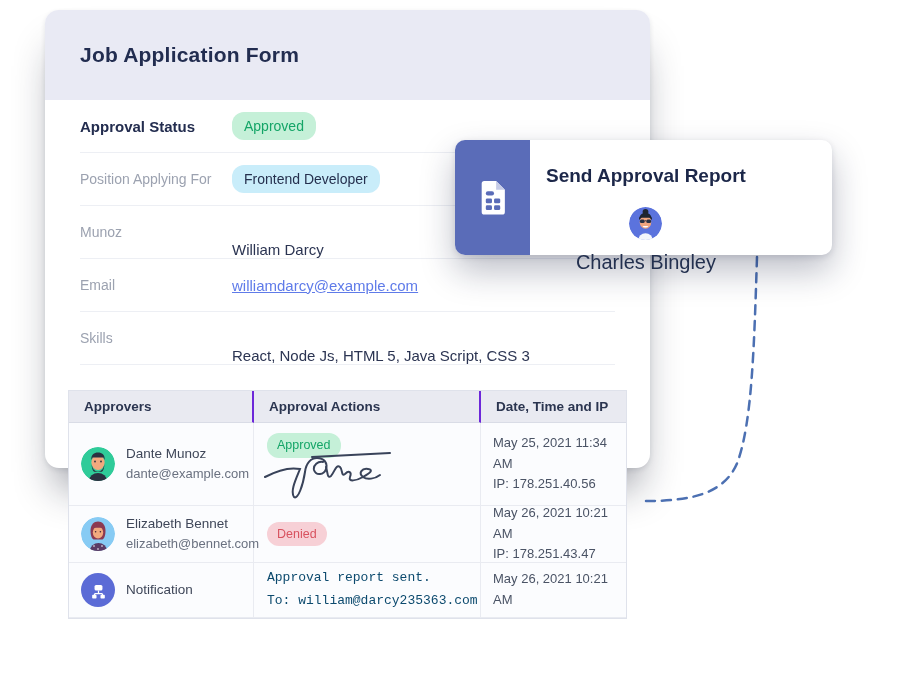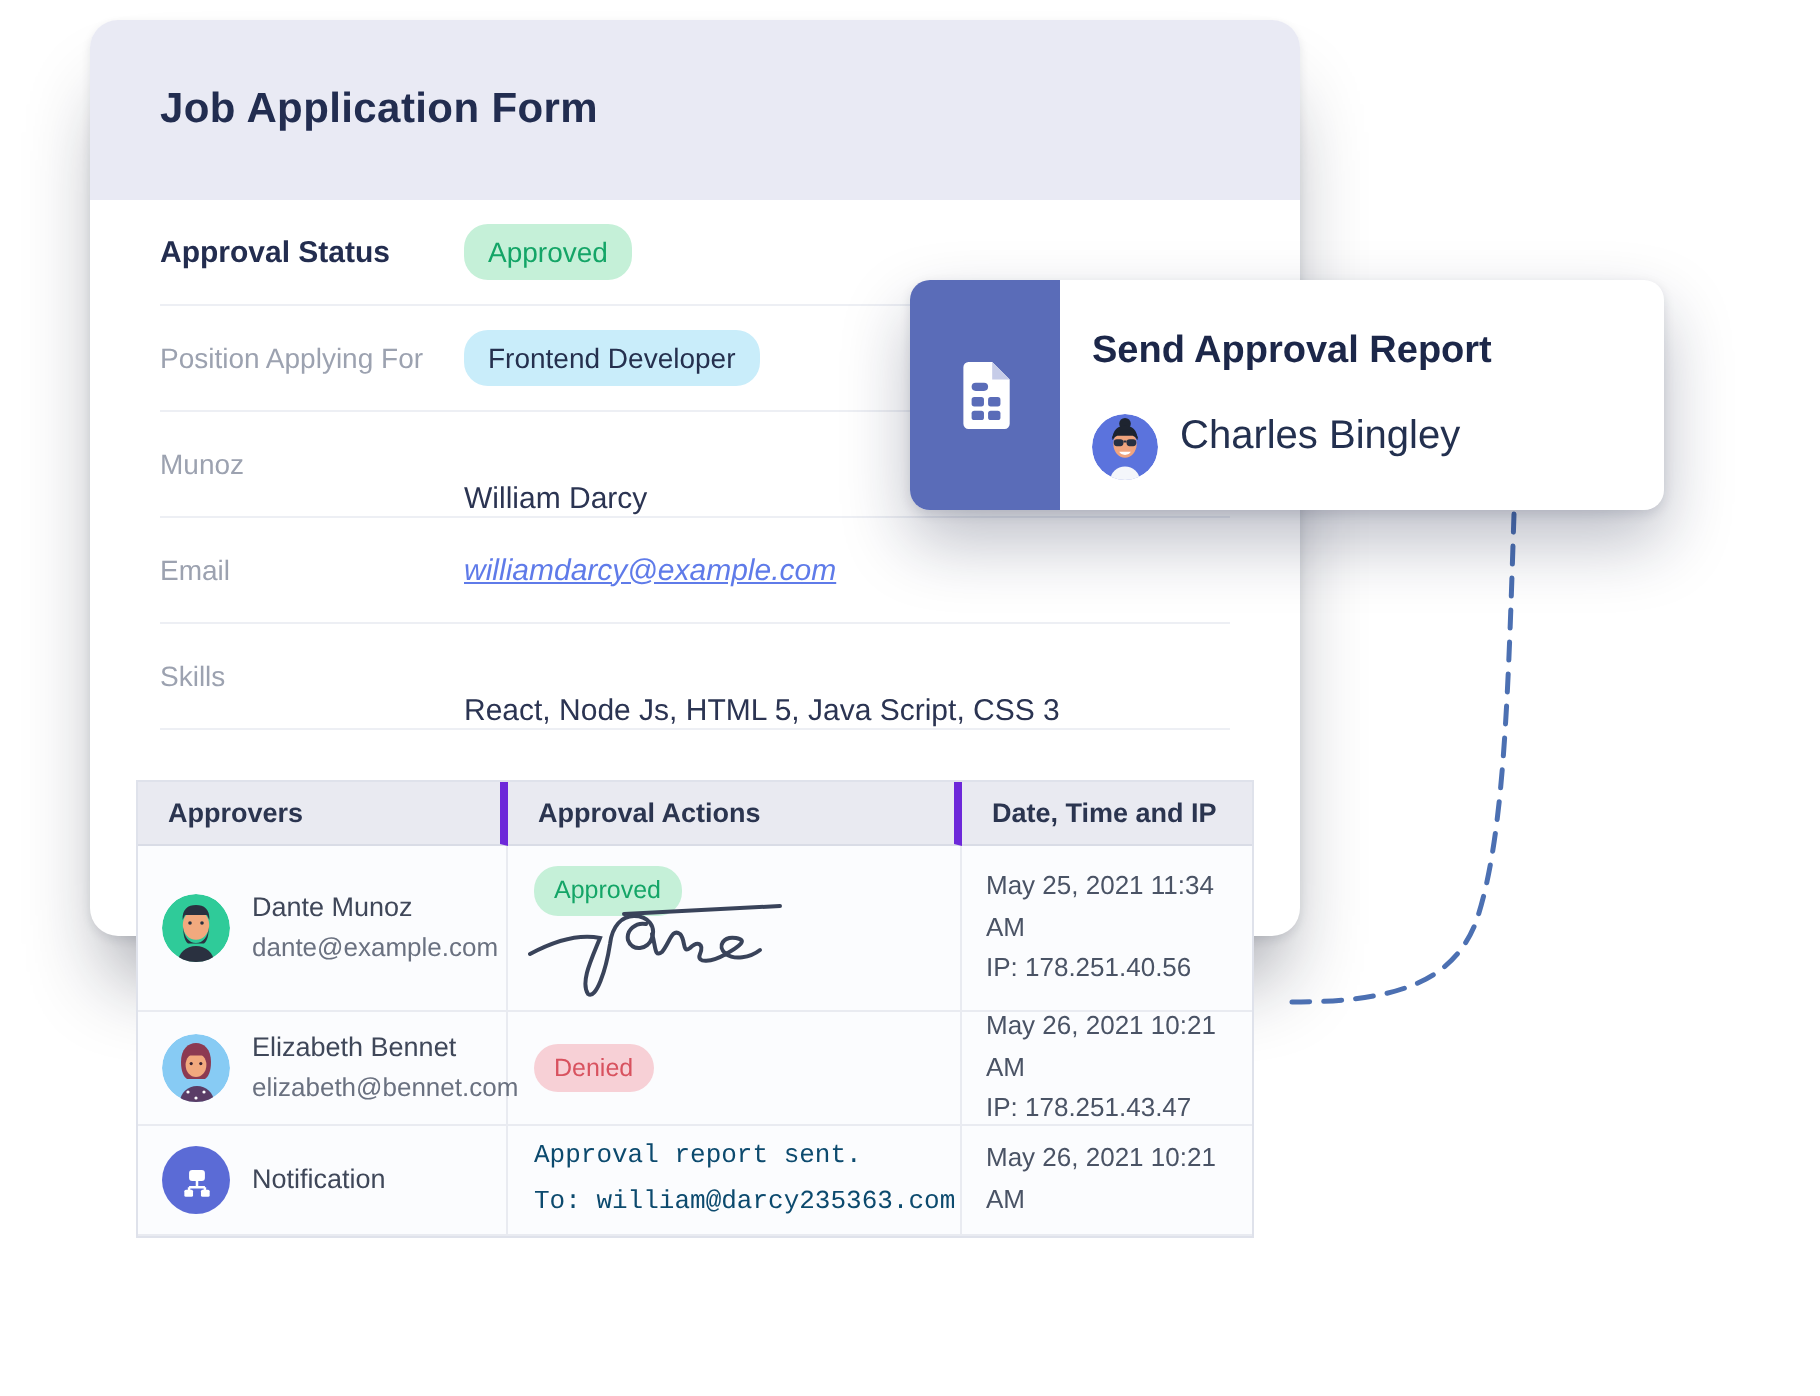--- a/index.html
+++ b/index.html
@@ -14,36 +14,36 @@
   .card-header { height:90px; background:#E9EAF4; border-radius:14px 14px 0 0;
     display:flex; align-items:center; padding:0 35px; }
   .card-header h1 { font-size:21px; font-weight:bold; color:#222D50; letter-spacing:.2px; }
 
   
   .fields { padding:0 35px; }
   .field-row { display:flex; align-items:center; height:53px; border-bottom:1px solid #EDEFF4; }
   .field-label { width:152px; flex:0 0 152px; font-size:14px; color:#9CA2B0; }
   .field-row.first .field-label { color:#232D4F; font-weight:bold; font-size:15px; }
   .field-value { font-size:15px; color:#2B3452;margin-top:35px; }
-  .field-link { font-size:15px; color:#5F7BE9; text-decoration:underline; cursor:pointer;font-style:italic; }
+  .field-link { font-size:15px; color:#5F7BE9; text-decoration:underline; cursor:pointer; }
   .badge { display:inline-block; padding:7px 12px; border-radius:12px; font-size:14px; line-height:1; }
   .badge-approved { background:#C5F0D8; color:#14A567; }
   .badge-position { background:#C9EDFA; color:#25304E; }
   .badge-sm { padding:6px 10px; font-size:12.5px; }
   .badge-denied { background:#F7D0D6; color:#D8525F; }
 
   
   .approver-table { position:absolute; left:23px; top:380px; width:559px;
     border:1px solid #DFE2EB; background:#FBFCFE;
     display:grid; grid-template-columns:185px 227px 145px; grid-template-rows:32px 83px 57px 55px; }
   .th { background:#E9EAF1; font-size:13.5px; font-weight:bold; color:#2B3550;
     display:flex; align-items:center; padding-left:15px; border-bottom:1px solid #D9DCE6; }
   .cell { border-bottom:1px solid #E9EBF1; }
   .cr { border-right:1px solid #E9EBF1; }
-  .th.cr { border-right:4px solid #6d28d9; }
+  .th.cr { border-right:2px solid #6d28d9; }
   .cell-person { display:flex; align-items:center; gap:11px; padding-left:12px; }
   .avatar { width:34px; height:34px; border-radius:50%; overflow:hidden; flex:0 0 34px; }
   .avatar svg { display:block; width:100%; height:100%; }
   .p-name { font-size:13.5px; color:#3F4759; line-height:1.55; }
   .p-mail { font-size:13px; color:#6A7180; line-height:1.45; }
   .cell-action { position:relative; padding:10px 0 0 13px; }
   .signature { position:absolute; left:8px; top:26px; }
   .cell-date { display:flex; flex-direction:column; justify-content:center; padding:0 10px 0 12px;
     font-size:13px; color:#4A5365; line-height:1.6; }
   .cell-lines { display:flex; flex-direction:column; justify-content:center; padding-left:13px;
@@ -52,21 +52,21 @@
     display:flex; align-items:center; justify-content:center; }
 
   
   .popover { position:absolute; left:455px; top:140px; width:377px; height:115px;
     background:#ffffff; border-radius:10px; display:flex; z-index:5; cursor:pointer;
     box-shadow:0 16px 34px rgba(18,26,58,.28), 0 2px 6px rgba(18,26,58,.12); }
   .popover-tile { width:75px; flex:0 0 75px; background:#5A6CB8; border-radius:10px 0 0 10px;
     display:flex; align-items:center; justify-content:center; }
   .popover-body { padding:25px 0 0 16px; }
   .popover-title { font-size:19px; font-weight:bold; color:#1C2749; margin-bottom:20px; }
-  .popover-user { display:flex; gap:11px; }
+  .popover-user { display:flex; align-items:center; gap:11px;flex-direction:column; }
   .avatar-sm { width:33px; height:33px; border-radius:50%; overflow:hidden; flex:0 0 33px; }
   .avatar-sm svg { display:block; width:100%; height:100%; }
   .popover-username { font-size:20px; color:#23304F; }
 
   .connector { position:absolute; left:0; top:0; z-index:2; pointer-events:none; }
 </style>
 </head>
 <body>
 
 <svg class="connector" width="910" height="698" viewBox="0 0 910 698">

